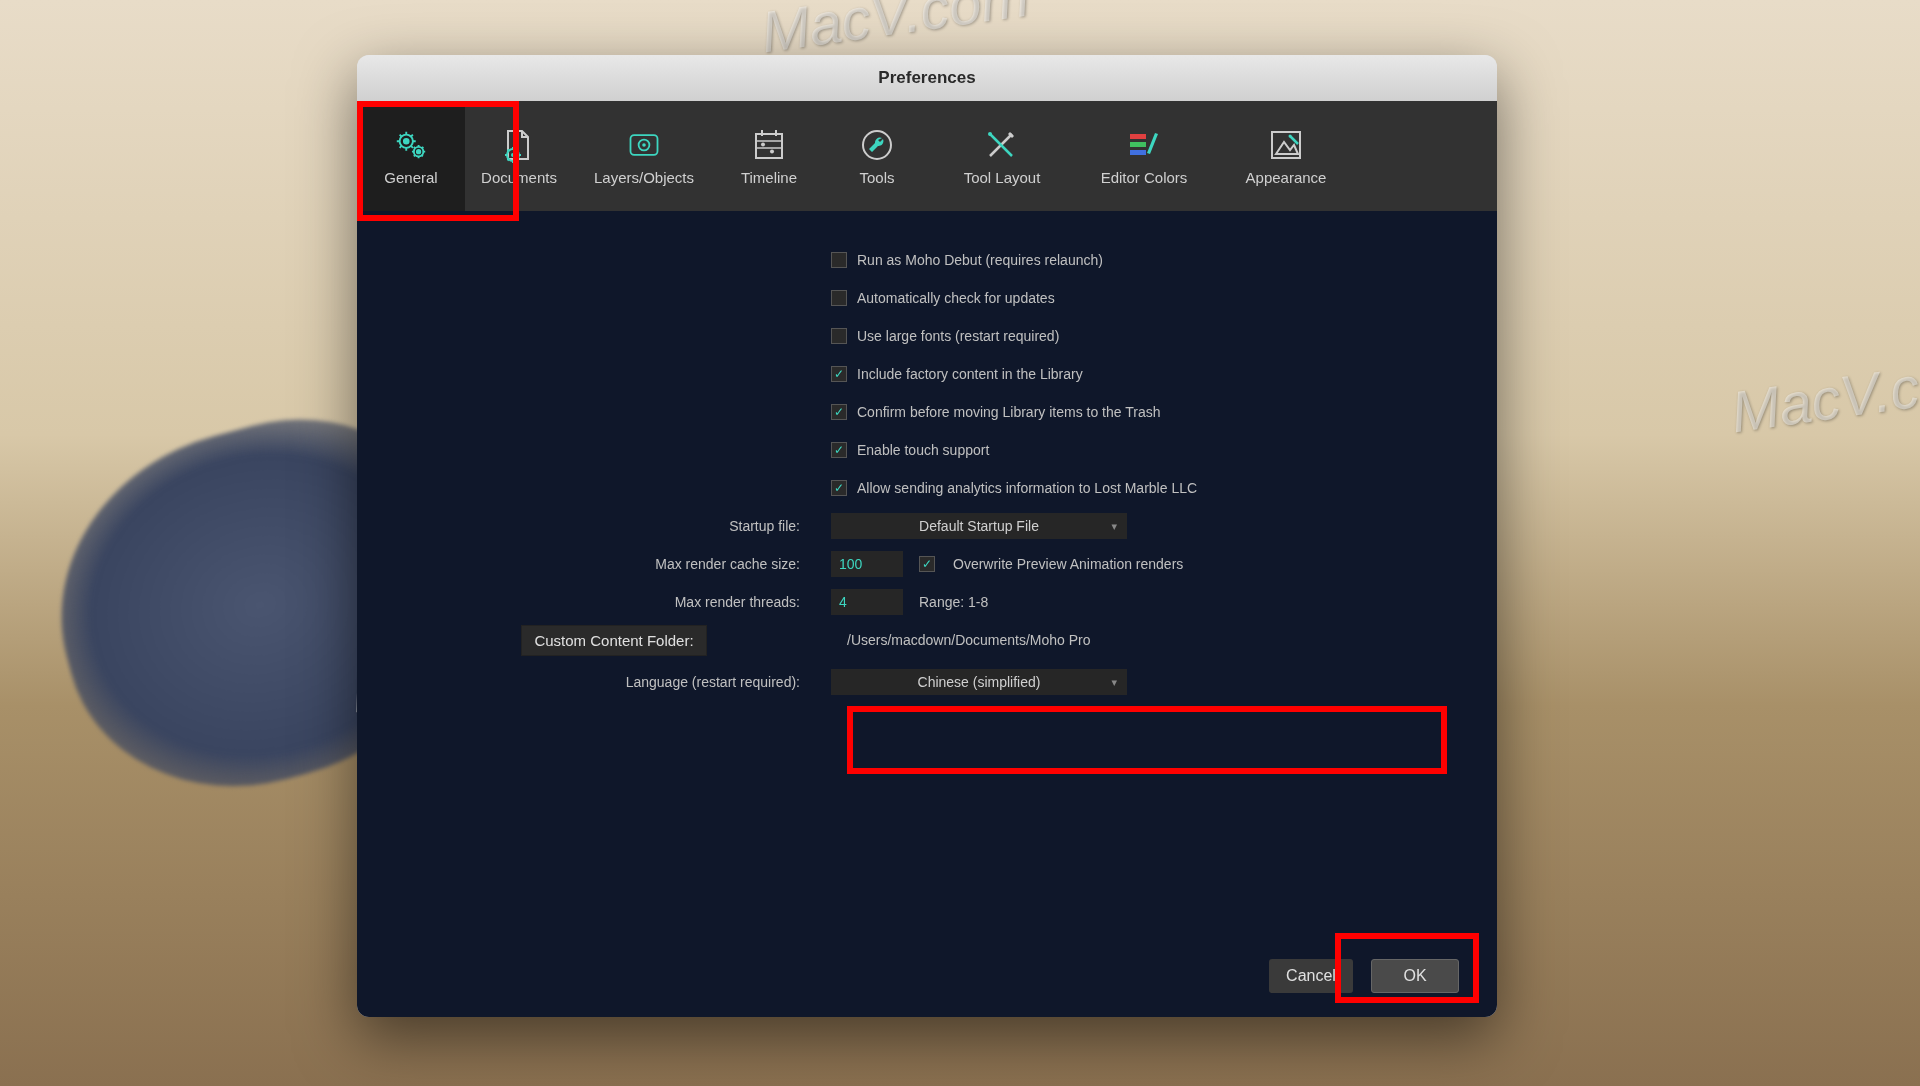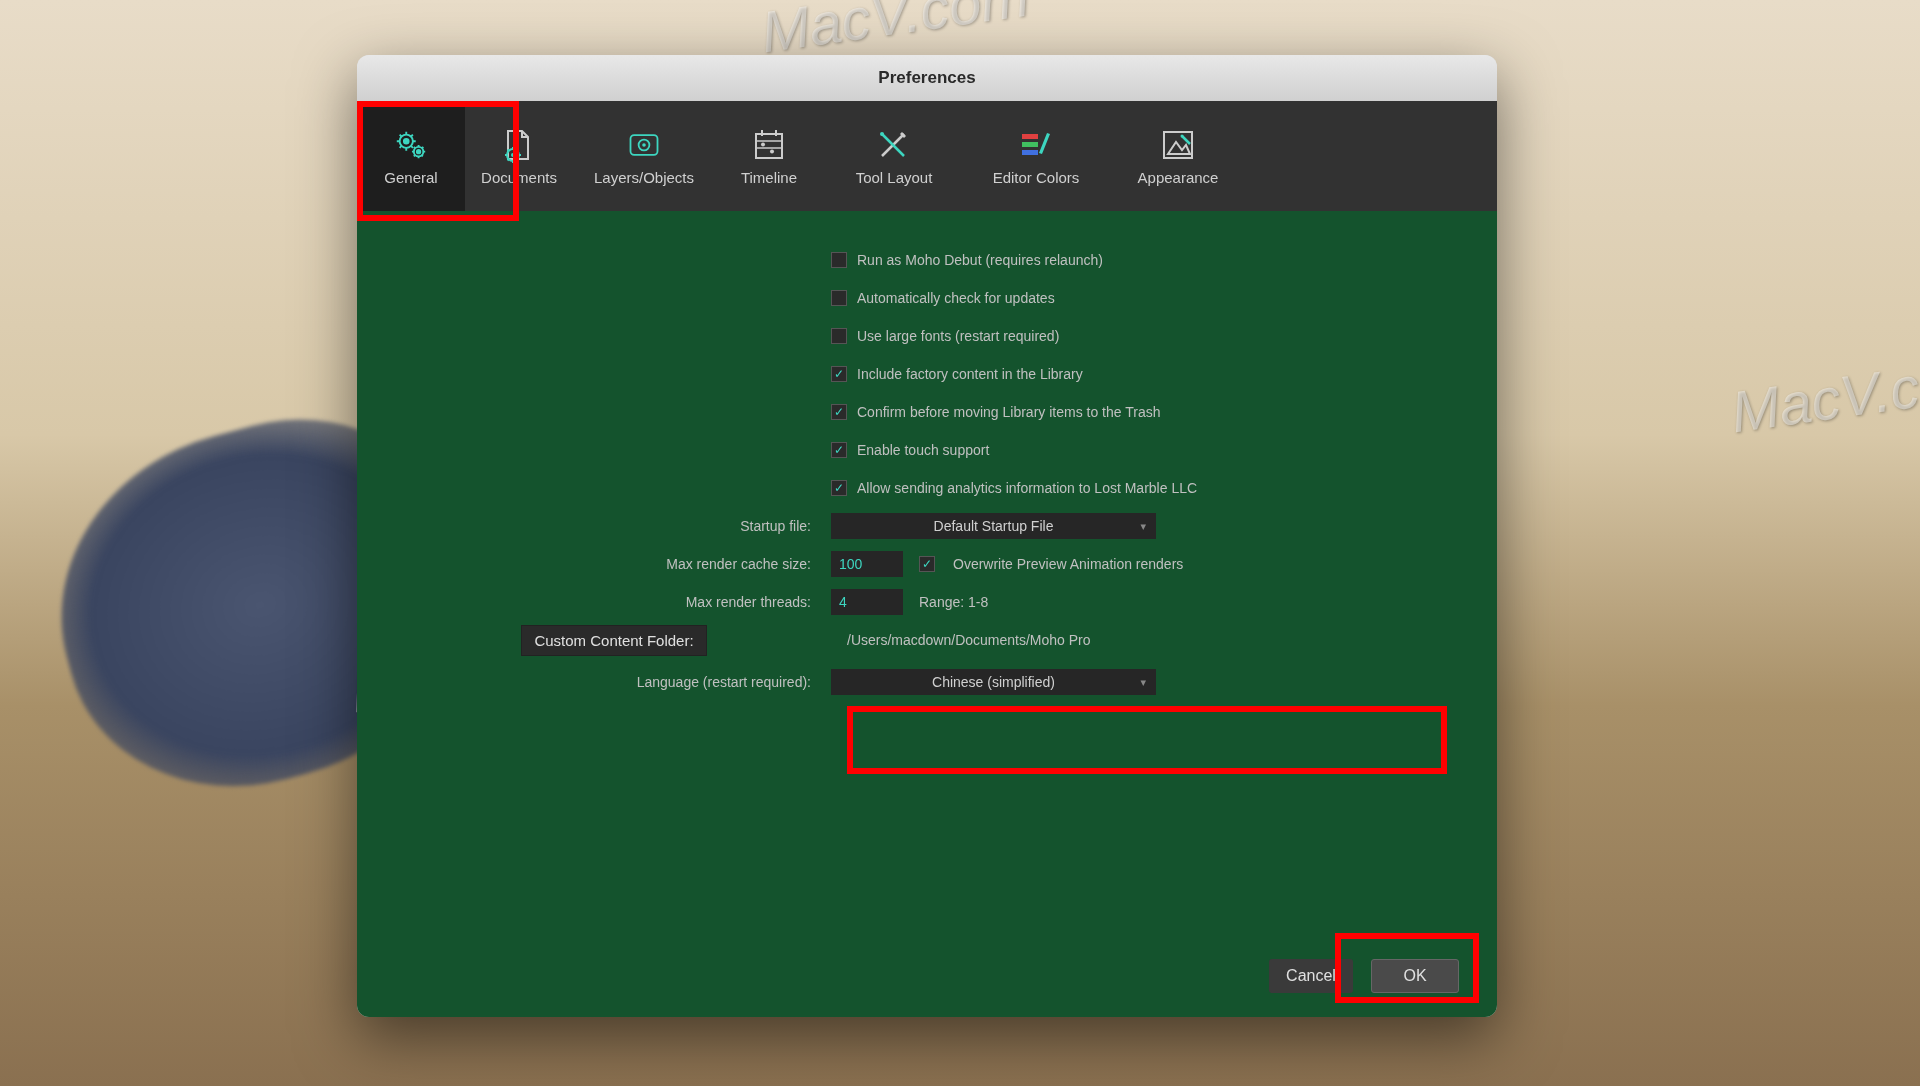--- a/index.html
+++ b/index.html
@@ -40,21 +40,21 @@
   overflow: hidden;
 }
 .titlebar {
   height: 46px;
   background: linear-gradient(#e8e8e8, #d0d0d0);
   display: flex; align-items: center; justify-content: center;
   font-size: 17px; font-weight: 600; color: #2a2a2a;
 }
 .body {
   position: absolute; left: 0; top: 46px; right: 0; bottom: 0;
-  background: #14532d;
+  background: #0f172a;
 }
 .tabbar {
   height: 110px;
   background: #323232;
   display: flex;
   align-items: stretch;
   padding: 0 0 0 0;
 }
 .tab {
   flex: 0 0 auto;
@@ -97,40 +97,40 @@
   color: #c0c0c0;
   font-size: 14px;
 }
 .row {
   display: flex; align-items: center;
   min-height: 38px;
 }
 .label-col {
   width: 434px;
   text-align: right;
-  padding-right: 20px;
+  padding-right: 31px;
   color: #c0c0c0;
 }
 .ctrl-col {
   display: flex; align-items: center; gap: 16px;
 }
 .checkbox {
   width: 16px; height: 16px;
   border: 1px solid #555;
   background: #2a2a2a;
   display: inline-flex; align-items: center; justify-content: center;
   margin-right: 10px;
   color: #3dd6c0;
   font-size: 12px;
   line-height: 1;
 }
 .checkbox.checked::after { content: "✓"; }
 .ck-row { padding-left: 434px; display: flex; align-items: center; min-height: 38px; }
 .dropdown {
-  width: 325px; height: 26px;
+  width: 296px; height: 26px;
   background: #262626;
   color: #d0d0d0;
   display: inline-flex; align-items: center; justify-content: center;
   position: relative;
   font-size: 14px;
 }
 .dropdown::after {
   content: "▾";
   position: absolute; right: 10px;
   color: #888;
@@ -235,20 +235,29 @@
               <rect x="4" y="6" width="26" height="24" fill="none" stroke="#ccc" stroke-width="2"></rect>
               <path d="M4 13h26M4 20h26" stroke="#ccc" stroke-width="1.5"></path>
               <circle cx="11" cy="16.5" r="2" fill="#ccc"></circle>
               <circle cx="20" cy="23.5" r="2" fill="#ccc"></circle>
               <path d="M10 2v6M24 2v6" stroke="#ccc" stroke-width="2"></path>
             </svg>
         </span>
         <span>Timeline</span>
       </div>
 
+      <div class="tab narrow">
+        <span class="icon">
+          <svg width="34" height="34" viewBox="0 0 34 34">
+              <circle cx="17" cy="17" r="14" fill="none" stroke="#ccc" stroke-width="2"></circle>
+              <path d="M22 10a5 5 0 0 0-7 5l-6 6 3 3 6-6a5 5 0 0 0 5-7l-3 3-2-2z" fill="#3dd6c0"></path>
+            </svg>
+        </span>
+        <span>Tools</span>
+      </div>
 
       <div class="tab">
         <span class="icon">
           <svg width="36" height="34" viewBox="0 0 36 34">
               <g stroke-width="2.5" fill="none">
                 <path d="M6 28L28 6" stroke="#ccc"></path>
                 <path d="M28 28L6 6" stroke="#3dd6c0"></path>
                 <circle cx="6" cy="6" r="2" fill="#3dd6c0"></circle>
                 <path d="M26 4l4 4-2 2-4-4z" fill="#ccc"></path>
               </g>

